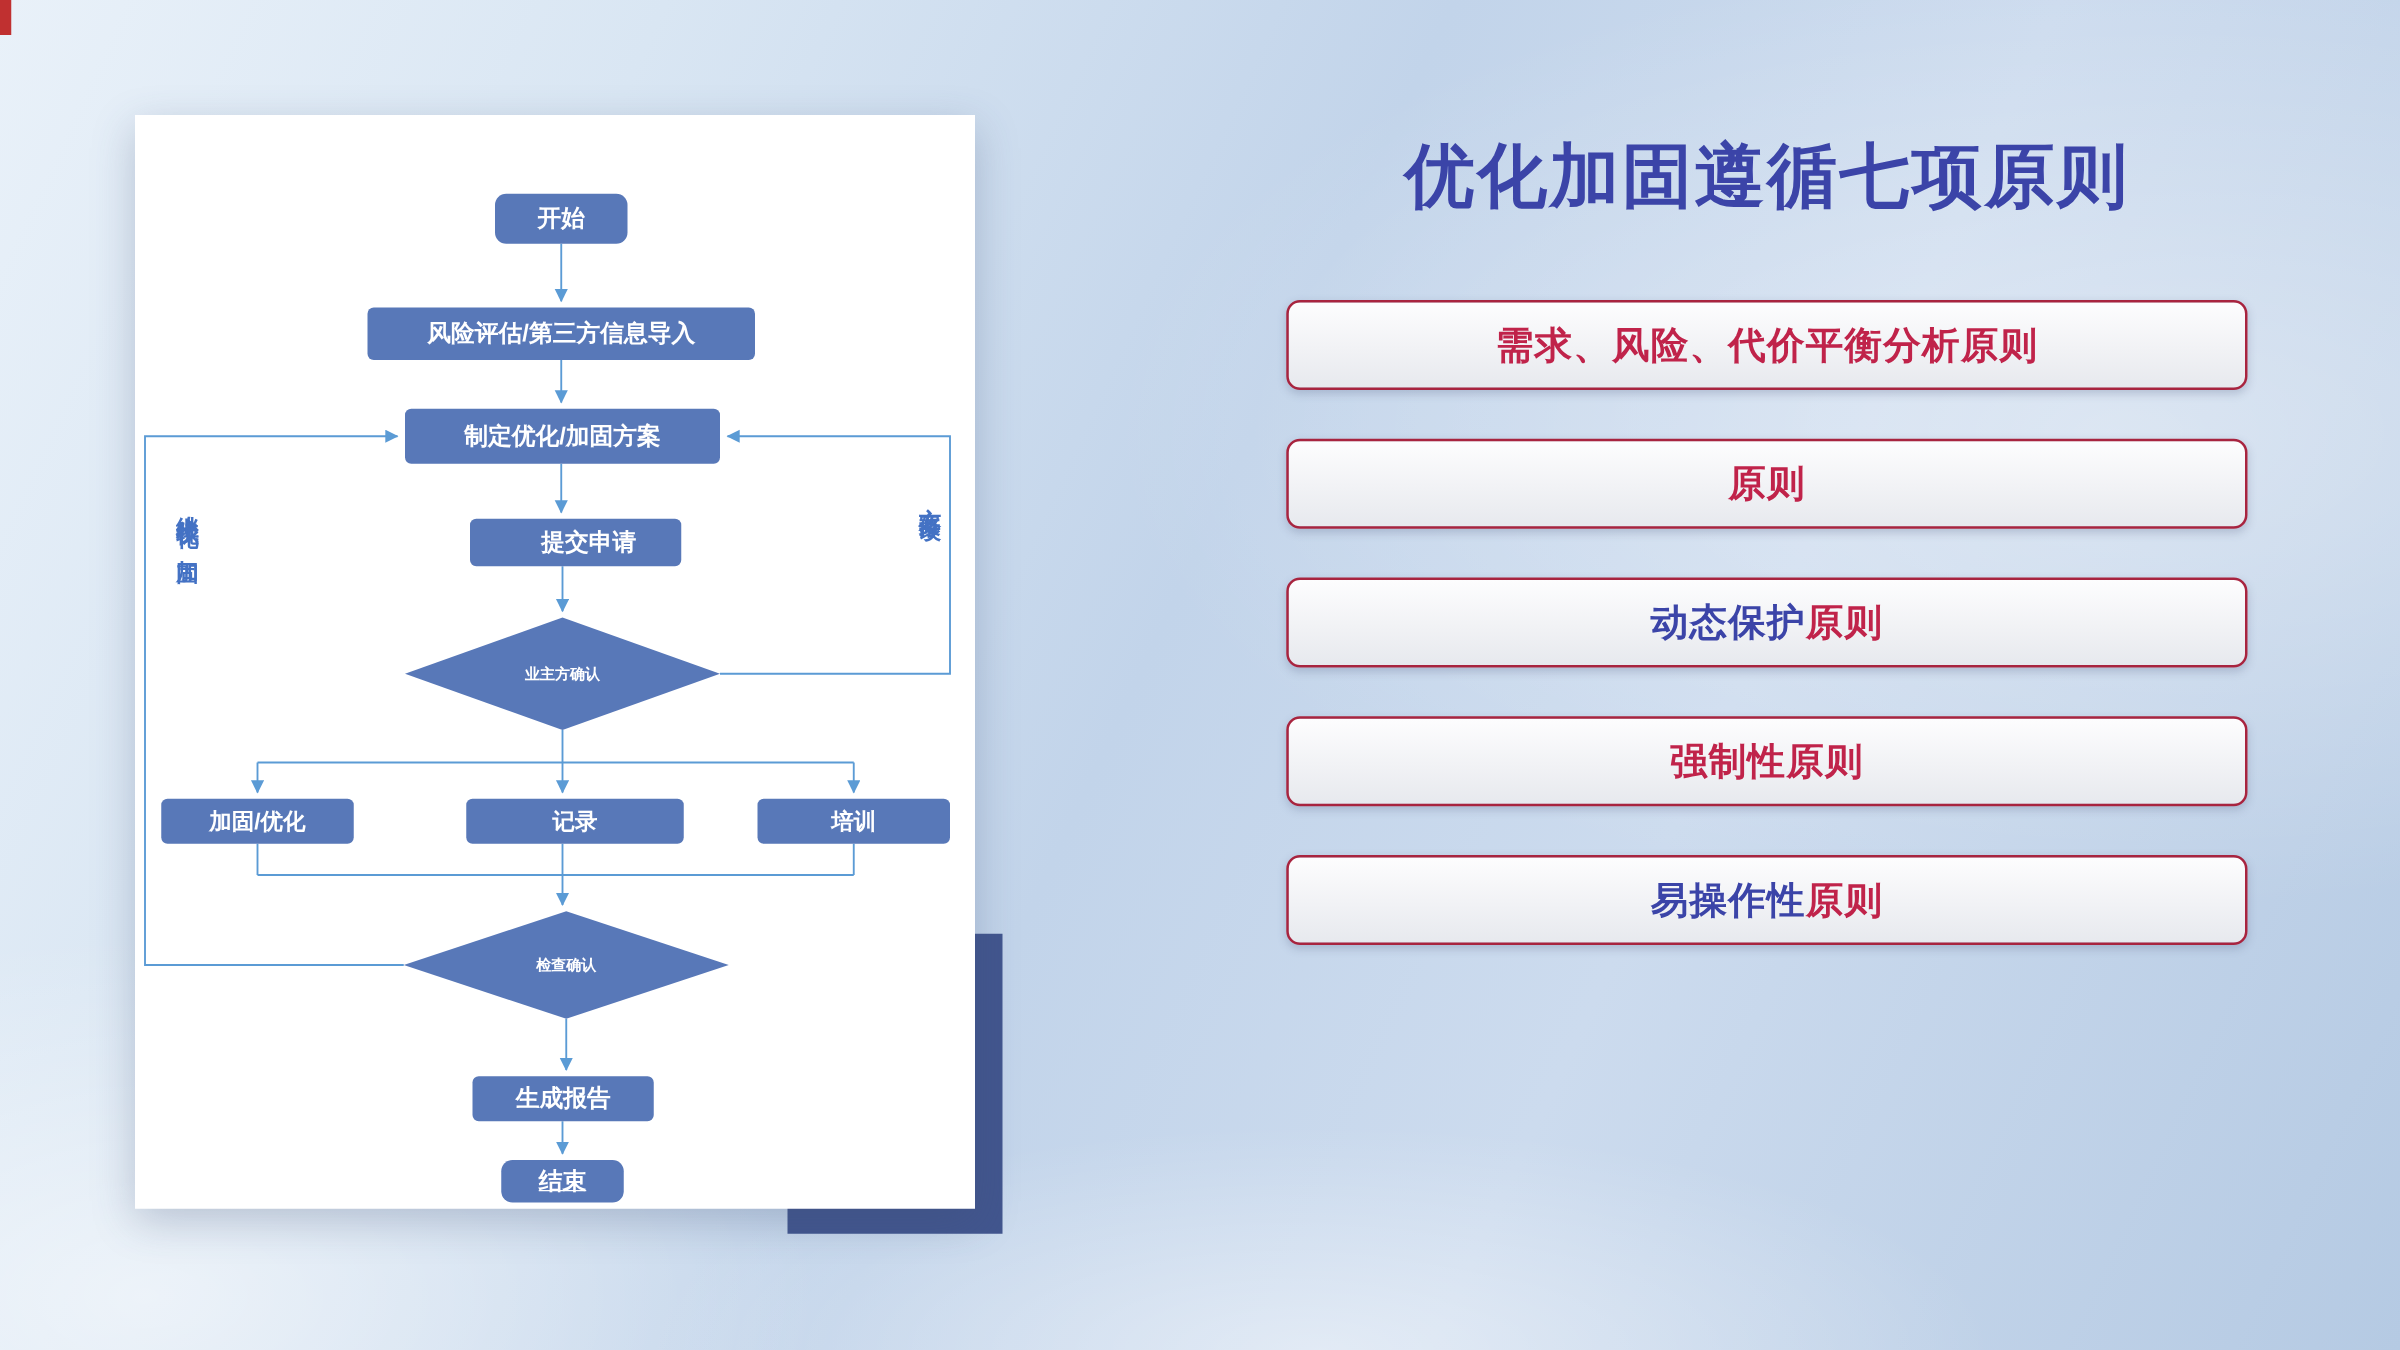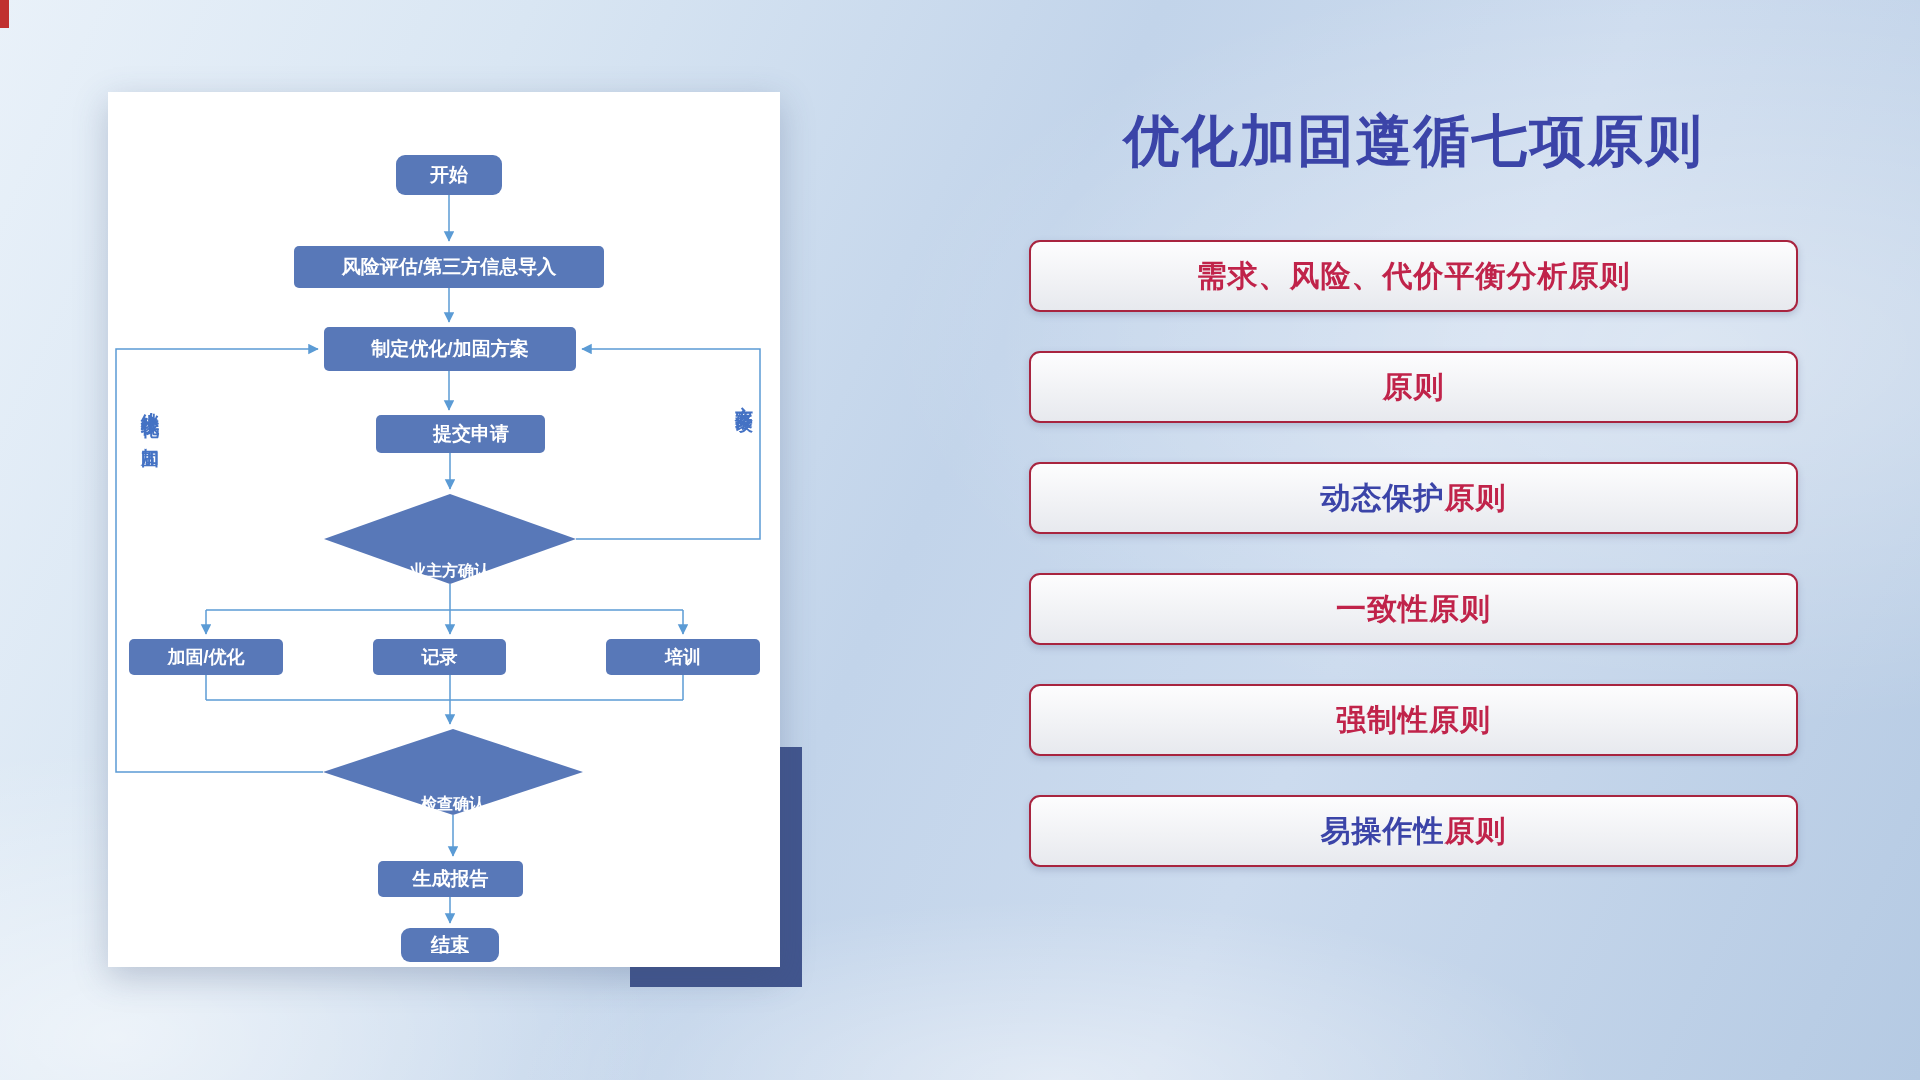--- a/index.html
+++ b/index.html
@@ -43,24 +43,23 @@
     font-weight: bold;
     display: flex; align-items: center; justify-content: center;
     border-radius: 5px;
     font-size: 19px;
     white-space: nowrap;
   }
   .fc-node.pill { border-radius: 9px; }
   .fc-node.small { font-size: 18px; }
   .fc-diamond-label {
     position: absolute;
-    color: #ffffff; font-weight: bold; font-size: 16px;
+    color: #ffffff; font-weight: bold; font-size: 12px;
     display: flex; align-items: center; justify-content: center;
     white-space: nowrap;
-    margin-top: 32px;
   }
   .fc-side-label {
     position: absolute;
     writing-mode: vertical-rl;
     text-orientation: upright;
     color: var(--side-label);
     font-weight: bold;
     font-size: 18px;
     letter-spacing: 3px;
     white-space: nowrap;
@@ -143,21 +142,21 @@
   <div class="fc-node" style="left:216px; top:235px; width:252px; height:44px;">制定优化/加固方案</div>
 
   <div class="fc-node" style="left:186px; top:154px; width:310px; height:42px;">风险评估/第三方信息导入</div>
 
   <div class="fc-node" style="left:268px; top:323px; width:148px; height:38px;padding-left:21px;">提交申请</div>
 
   <div class="fc-diamond-label" style="left:262px; top:432px; width:160px; height:30px;">业主方确认</div>
 
   <div class="fc-node small" style="left:21px; top:547px; width:154px; height:36px;">加固/优化</div>
 
-  <div class="fc-node small" style="left:265px; top:547px; width:133px; height:36px;">记录</div>
+  <div class="fc-node small" style="left:265px; top:547px; width:174px; height:36px;">记录</div>
 
   <div class="fc-node small" style="left:498px; top:547px; width:154px; height:36px;">培训</div>
 
   <div class="fc-diamond-label" style="left:265px; top:665px; width:160px; height:30px;">检查确认</div>
 
   <div class="fc-node" style="left:270px; top:769px; width:145px; height:36px;">生成报告</div>
 
   <div class="fc-node pill" style="left:293px; top:836px; width:98px; height:34px;text-decoration:underline;">结束</div>
 
   <div class="fc-side-label" style="left:30px; top:306px;">继续优化/加固</div>
@@ -172,22 +171,19 @@
       <span style="color: rgb(192, 35, 74);">需求、风险、代价平衡分析原则</span>
     </div>
   <div class="principle-box">
       <span style="color: rgb(192, 35, 74);">原则</span>
     </div>
   <div class="principle-box">
       <span style="color: rgb(59, 68, 168);">动态保护</span>
       <span style="color: rgb(192, 35, 74);">原则</span>
     </div>
   <div class="principle-box">
-      <span style="color: rgb(192, 35, 74);">一致性原则</span>
-    </div>
-  <div class="principle-box">
       <span style="color: rgb(192, 35, 74);">强制性原则</span>
     </div>
   <div class="principle-box">
       <span style="color: rgb(59, 68, 168);">易操作性</span>
       <span style="color: rgb(192, 35, 74);">原则</span>
     </div>
 </div>
 
 </body></html>

